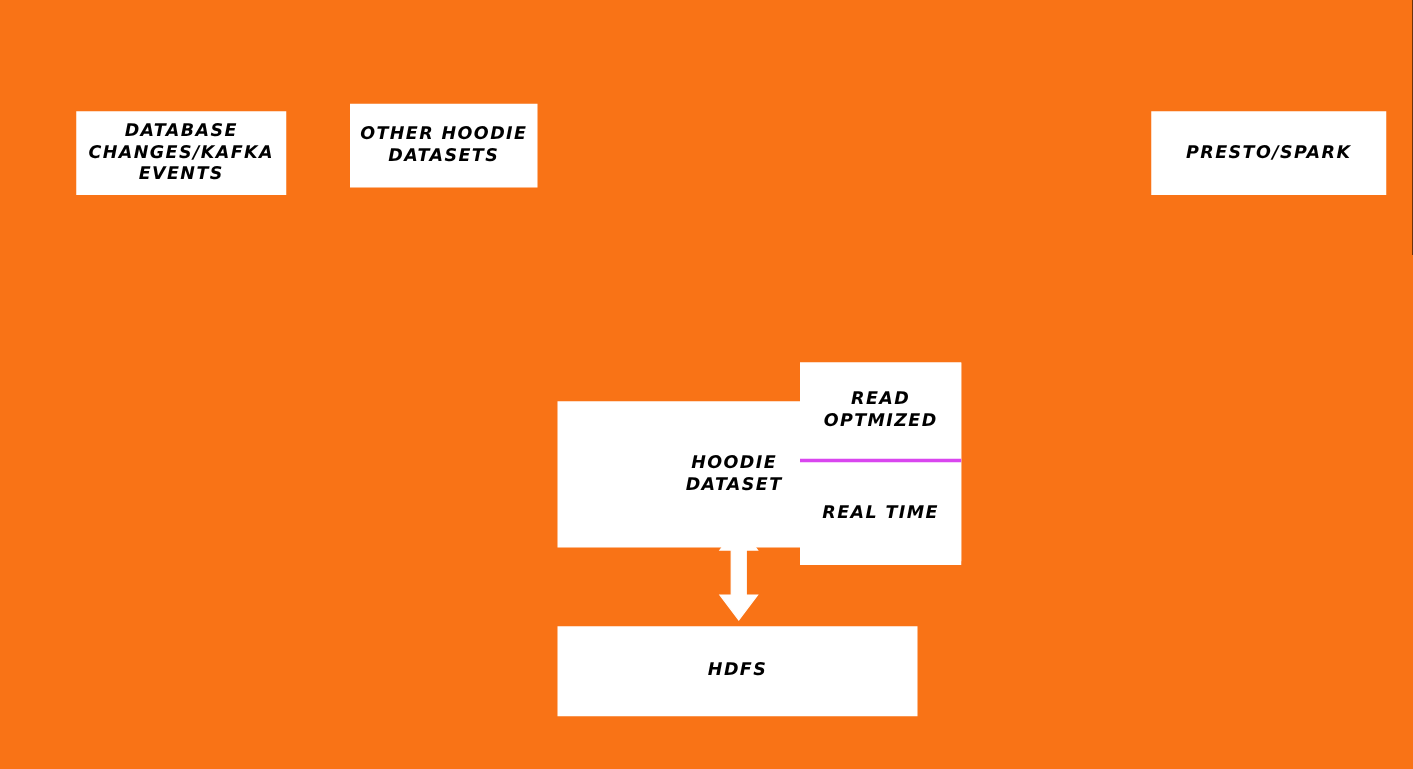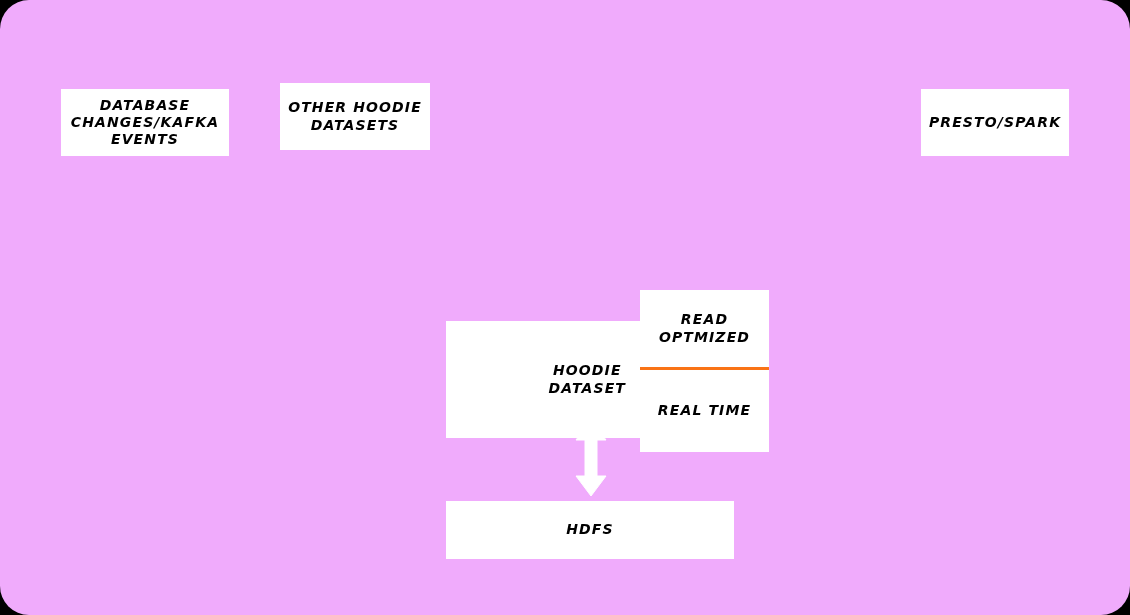--- a/index.html
+++ b/index.html
@@ -4,24 +4,23 @@
 <style>
   html, body {
     margin: 0;
     padding: 0;
     background: #000000;
   }
   #canvas {
     position: relative;
     width: 1130px;
     height: 615px;
-    background: #f0abfc;
+    background: #f97316;
     overflow: hidden;
     font-family: "DejaVu Sans", sans-serif;
-    border-radius: 29px;
   }
   .node {
     position: absolute;
     background: #ffffff;
     color: #000000;
     box-sizing: border-box;
     display: flex;
     align-items: center;
     justify-content: center;
     text-align: center;
@@ -37,45 +36,45 @@
   .node .label {
     display: block;
     padding: 0 6px;
     white-space: pre-line;
   }
 
   
   #node-db-changes  { left: 61px;  top: 89px;  width: 168px; height: 67px; }
   #node-other-hoodie{ left: 280px; top: 83px;  width: 150px; height: 67px; font-style: italic; }
   #node-hive-spark  { left: 731px; top: 89px;  width: 166px; height: 67px; }
-  #node-presto-spark{ left: 921px; top: 89px;  width: 148px; height: 67px; }
+  #node-presto-spark{ left: 921px; top: 89px;  width: 188px; height: 67px; }
 
   
   #node-hoodie-dataset {
     left: 446px; top: 321px; width: 194px; height: 117px;
     justify-content: flex-end;
     padding-right: 8px;
   }
 
   
   #views-stack {
     position: absolute;
     left: 640px; top: 290px; width: 129px; height: 159px;
     background: #ffffff;
   }
   #node-read-optimized {
     left: 0; top: 0; width: 129px; height: 80px;
-    border-bottom: 3px solid #f97316;
+    border-bottom: 3px solid #d946ef;
   }
   #node-real-time {
     left: 0; top: 80px; width: 129px; height: 82px;
   }
 
   
-  #node-hdfs { left: 446px; top: 501px; width: 288px; height: 58px; }
+  #node-hdfs { left: 446px; top: 501px; width: 288px; height: 72px; }
 
   
   #arrow-dataset-hdfs {
     position: absolute;
     left: 572px;
     top: 418px;
     width: 38px;
     height: 80px;
   }
 </style>

